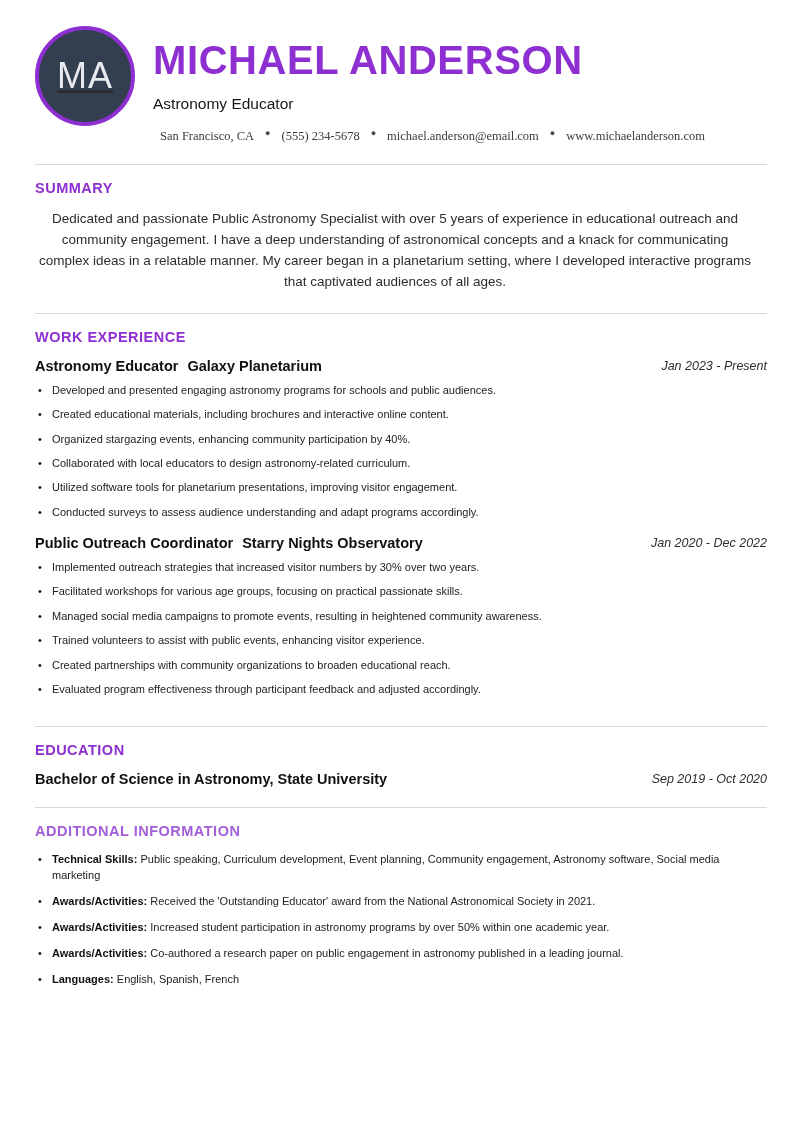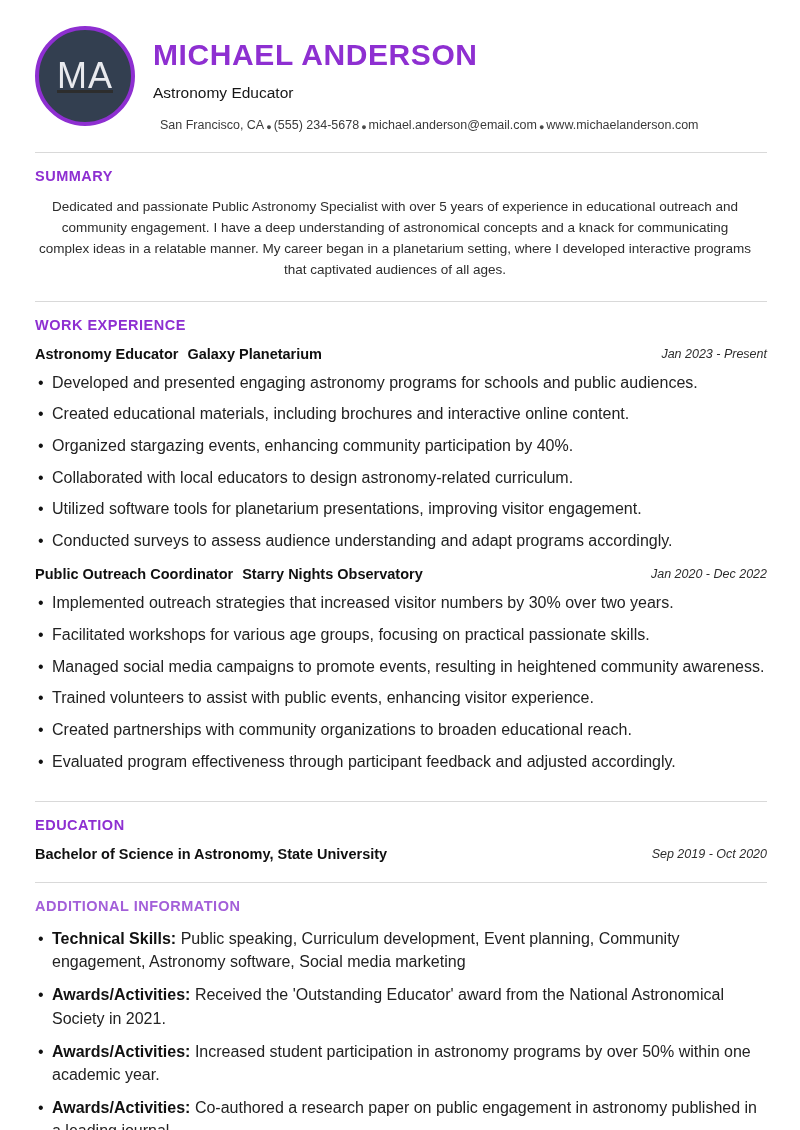--- a/index.html
+++ b/index.html
@@ -34,37 +34,38 @@
   }
   .avatar-initials {
     font-size: 36px;
     color: #e9eaee;
     font-weight: 500;
     letter-spacing: 1px;
   }
   .header-text { margin-left: 18px; padding-top: 6px; }
   .person-name {
     margin: 6px 0 12px;
-    font-size: 30px;
+    font-size: 40px;
     font-weight: 800;
     letter-spacing: 0.6px;
     color: var(--accent);
   }
   .person-title {
     font-size: 15.5px;
     color: #161616;
     margin: 0 0 16px;
   }
   .contact-row {
     display: flex;
-    align-items: flex-end;
-    gap: 2px;
+    align-items: flex-start;
+    gap: 11px;
     font-size: 12.5px;
     color: #3a3a3a;
     padding-left: 7px;
+    font-family: Liberation Serif, serif;
   }
   .contact-sep { color: #4a4a4a; font-size: 9px; line-height: 1; }
 
   
   .divider {
     border: none;
     border-top: 1px solid var(--divider);
     margin: 20px 0 0;
   }
   .section { padding-top: 15px; }
@@ -110,21 +111,21 @@
 
   ul.bullets {
     list-style: none;
     margin: 0;
     padding: 0;
   }
   ul.bullets li {
     position: relative;
     padding-left: 17px;
     margin-bottom: 8.5px;
-    font-size: 16px;
+    font-size: 11px;
     line-height: 1.45;
     color: #222222;
   }
   ul.bullets li::before {
     content: "\2022";
     position: absolute;
     left: 3px;
     top: 0;
     color: #111;
   }

